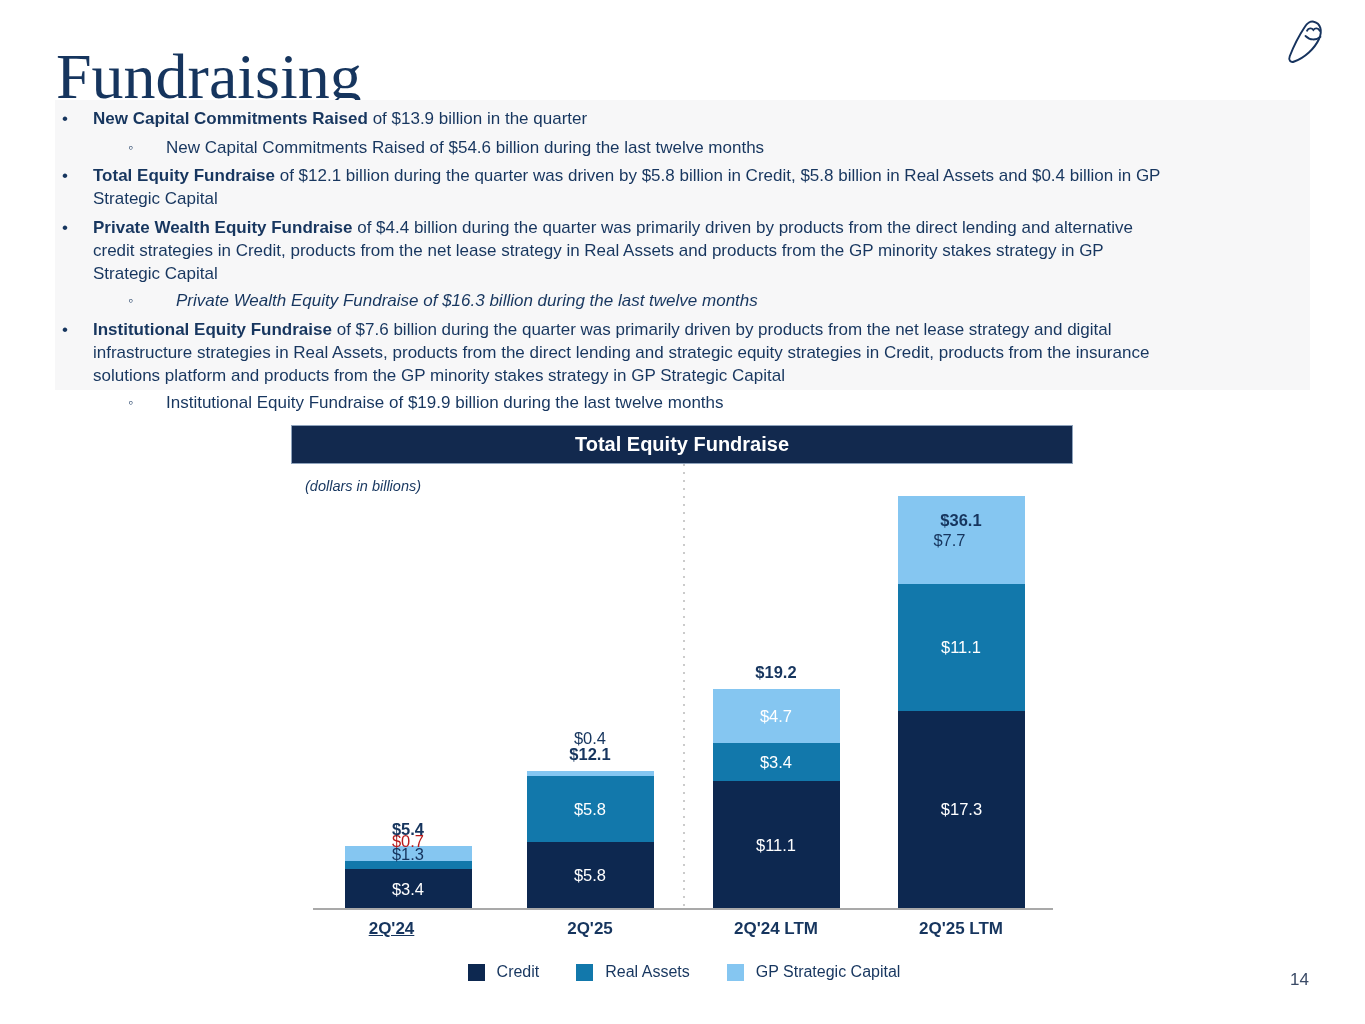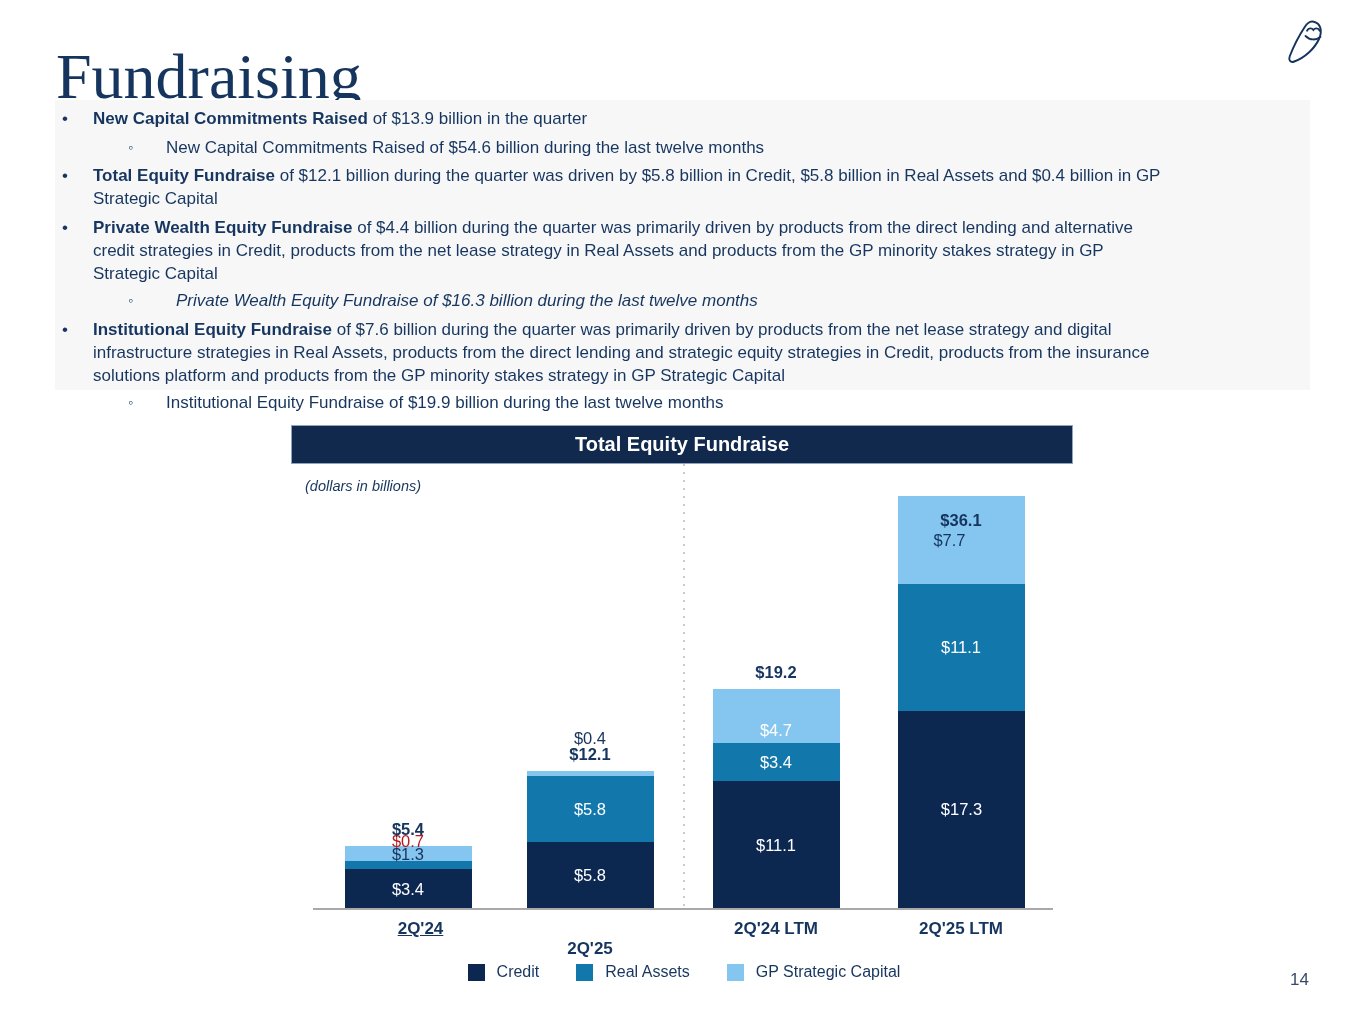--- a/index.html
+++ b/index.html
@@ -100,35 +100,35 @@
 <div class="abs chart-note">(dollars in billions)</div>
 <div class="abs divider-dotted"></div>
 <div id="plot">
     <div class="abs bar-seg" style="left: 344.5px; top: 869.197px; width: 127px; height: 38.8033px; background: rgb(13, 40, 80);"></div>
     <div class="abs seg-label" style="left: 344.5px; width: 127px; top: 877.598px; color: rgb(255, 255, 255);">$3.4</div>
     <div class="abs bar-seg" style="left: 344.5px; top: 861.208px; width: 127px; height: 7.98892px; background: rgb(18, 120, 171);"></div>
     <div class="abs seg-label" style="left: 344.5px; width: 127px; top: 830px; color: #b91c1c;">$0.7</div>
     <div class="abs bar-seg" style="left: 344.5px; top: 846.371px; width: 127px; height: 14.8366px; background: rgb(133, 198, 241);"></div>
     <div class="abs seg-label" style="left: 344.5px; width: 127px; top: 842.789px; color: rgb(22, 53, 94);">$1.3</div>
     <div class="abs total-label" style="left: 344.5px; width: 127px; top: 820.371px;">$5.4</div>
-    <div class="cat-label" style="left: 337px; width: 167px; text-decoration: underline;">2Q'24</div>
+    <div class="cat-label" style="left: 308px; width: 167px; text-decoration: underline;">2Q'24</div>
     <div class="abs bar-seg" style="left: 526.5px; top: 841.806px; width: 127px; height: 66.1939px; background: rgb(13, 40, 80);"></div>
     <div class="abs seg-label" style="left: 526.5px; width: 127px; top: 863.903px; color: rgb(255, 255, 255);">$5.8</div>
     <div class="abs bar-seg" style="left: 526.5px; top: 775.612px; width: 127px; height: 66.1939px; background: rgb(18, 120, 171);"></div>
     <div class="abs seg-label" style="left: 526.5px; width: 127px; top: 797.709px; color: rgb(255, 255, 255);">$5.8</div>
     <div class="abs bar-seg" style="left: 526.5px; top: 771.047px; width: 127px; height: 4.5651px; background: rgb(133, 198, 241);"></div>
     <div class="abs seg-label" style="left: 526.5px; width: 127px; top: 727px; color: rgb(22, 53, 94);">$0.4</div>
     <div class="abs total-label" style="left: 526.5px; width: 127px; top: 745.047px;">$12.1</div>
-    <div class="cat-label" style="left: 506.5px; width: 167px; margin-top: 20px;">2Q'25</div>
+    <div class="cat-label" style="left: 506.5px; width: 167px;">2Q'25</div>
     <div class="abs bar-seg" style="left: 712.5px; top: 781.319px; width: 127px; height: 126.681px; background: rgb(13, 40, 80);"></div>
     <div class="abs seg-label" style="left: 712.5px; width: 127px; top: 833.659px; color: rgb(255, 255, 255);">$11.1</div>
     <div class="abs bar-seg" style="left: 712.5px; top: 742.515px; width: 127px; height: 38.8033px; background: rgb(18, 120, 171);"></div>
     <div class="abs seg-label" style="left: 712.5px; width: 127px; top: 750.917px; color: rgb(255, 255, 255);">$3.4</div>
     <div class="abs bar-seg" style="left: 712.5px; top: 688.875px; width: 127px; height: 53.6399px; background: rgb(133, 198, 241);"></div>
-    <div class="abs seg-label" style="left: 712.5px; width: 127px; top: 704.695px; color: rgb(255, 255, 255); margin-top: 14px;">$4.7</div>
+    <div class="abs seg-label" style="left: 712.5px; width: 127px; top: 704.695px; color: rgb(255, 255, 255);">$4.7</div>
     <div class="abs total-label" style="left: 712.5px; width: 127px; top: 662.875px;">$19.2</div>
     <div class="cat-label" style="left: 692.5px; width: 167px;">2Q'24 LTM</div>
     <div class="abs bar-seg" style="left: 897.5px; top: 710.56px; width: 127px; height: 197.44px; background: rgb(13, 40, 80);"></div>
     <div class="abs seg-label" style="left: 897.5px; width: 128px; top: 798.28px; color: rgb(255, 255, 255);">$17.3</div>
     <div class="abs bar-seg" style="left: 897.5px; top: 583.878px; width: 127px; height: 126.681px; background: rgb(18, 120, 171);"></div>
     <div class="abs seg-label" style="left: 897.5px; width: 127px; top: 636.219px; color: rgb(255, 255, 255);">$11.1</div>
     <div class="abs bar-seg" style="left: 897.5px; top: 496px; width: 127px; height: 87.8781px; background: rgb(133, 198, 241);"></div>
     <div class="abs seg-label" style="left: 897.5px; width: 104px; top: 528.939px; color: rgb(22, 53, 94);">$7.7</div>
     <div class="abs total-label" style="left: 897.5px; width: 127px; top: 470px; margin-top: 41px;">$36.1</div>
     <div class="cat-label" style="left: 877.5px; width: 167px;">2Q'25 LTM</div>

